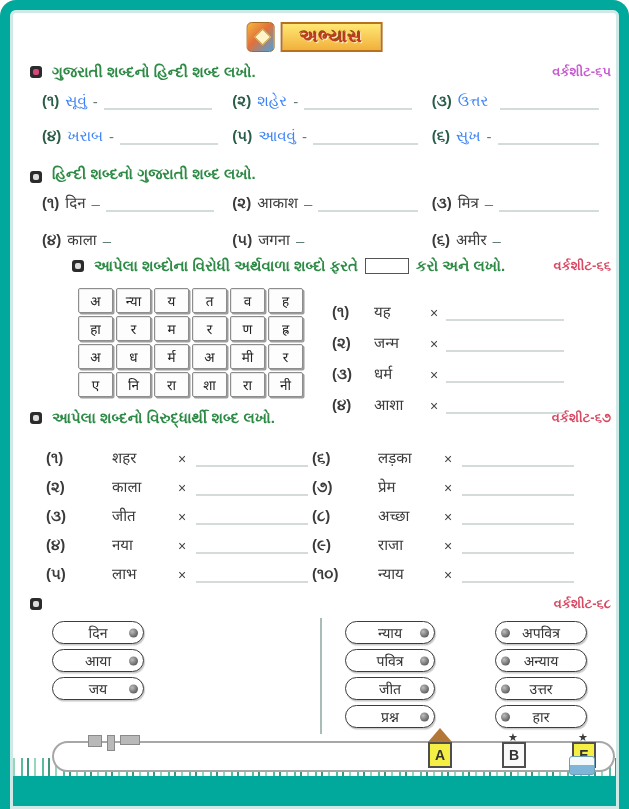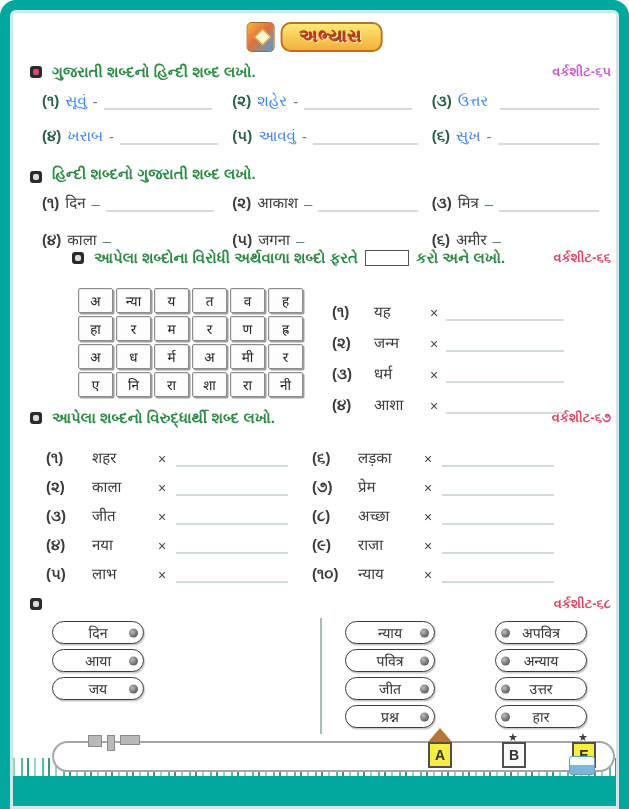--- a/index.html
+++ b/index.html
@@ -26,21 +26,21 @@
     width:28px; height:30px; border-radius:5px;
     background:linear-gradient(135deg,#f5b73e 0%,#e2703a 45%,#4aa3dd 100%);
     border:1px solid #a86a22; position:relative;
   }
   .banner-icon::after{
     content:""; position:absolute; left:9px; top:8px; width:10px; height:10px;
     background:#fff3c9; transform:rotate(45deg); border:1px solid #caa23e;
   }
   .banner {
     background:linear-gradient(#ffe873,#f2b03c);
-    border:2px solid #b8721f; border-radius:10px;
+    border:2px solid #b8721f; border-radius:0;
     padding:3px 18px;
     color:#c03a22; font-weight:bold; font-size:17px;
     text-shadow:1px 1px 0 #fff3bd, -1px -1px 0 #8a4d12;
     letter-spacing:1px;
   }
 
   
   .ex-header { position:absolute; left:30px; right:18px; height:20px; display:flex; align-items:center; }
   .bullet { width:12px; height:12px; background:#2b2b2b; border-radius:3px;
     display:inline-flex; align-items:center; justify-content:center; margin-right:10px; flex:0 0 auto; }
@@ -79,21 +79,21 @@
   .q-row { display:flex; align-items:flex-end; gap:8px; height:31px; font-size:15px; color:#3b3b3b; }
   .q-row .num { font-weight:bold; width:34px; }
   .q-row .qword { width:48px; }
   .cross { color:#444; font-size:14px; }
   .q-row .blank { width:118px; max-width:118px; }
 
   
   .opp-col { position:absolute; }
   .opp-row { display:flex; align-items:flex-end; gap:10px; height:29px; font-size:15px; color:#3b3b3b; }
   .opp-row .num { font-weight:bold; min-width:36px; }
-  .opp-row .oword { min-width:56px; }
+  .opp-row .oword { min-width:56px;margin-left:20px; }
   .opp-row .blank { width:112px; max-width:112px; }
 
   
   .match-col { position:absolute; display:flex; flex-direction:column; gap:5px; }
   .pill {
     position:relative; height:23px; border:1.6px solid #3c3c3c; border-radius:12px;
     background:#fff; box-shadow:1px 1.5px 1px #c9c9c9;
     display:flex; align-items:center; justify-content:center;
     font-size:14px; color:#333;
   }
@@ -228,21 +228,21 @@
       <span class="blank hidden"></span>
     </div>
     <div class="fitem">
       <span class="num d-num">(૬)</span>
       <span class="d-word">अमीर</span>
       <span class="sep">–</span>
       <span class="blank hidden"></span>
     </div>
   </div>
 
-  <div class="ex-header" style="top:248px;padding-left:42px;">
+  <div class="ex-header" style="top:256px;padding-left:42px;">
     <span class="bullet">
         <span class="bullet-core"></span>
       </span>
     <span class="ex-title"><span>આપેલા શબ્દોના વિરોધી અર્થવાળા શબ્દો ફરતે</span><span class="title-box"></span><span>કરો અને લખો.</span></span>
     <span class="worksheet ws-red">વર્કશીટ-૬૬</span>
   </div>
   <div class="letter-grid" style="top:288px; left:78px;">
     <span class="cell">अ</span>
     <span class="cell">न्या</span>
     <span class="cell">य</span>

